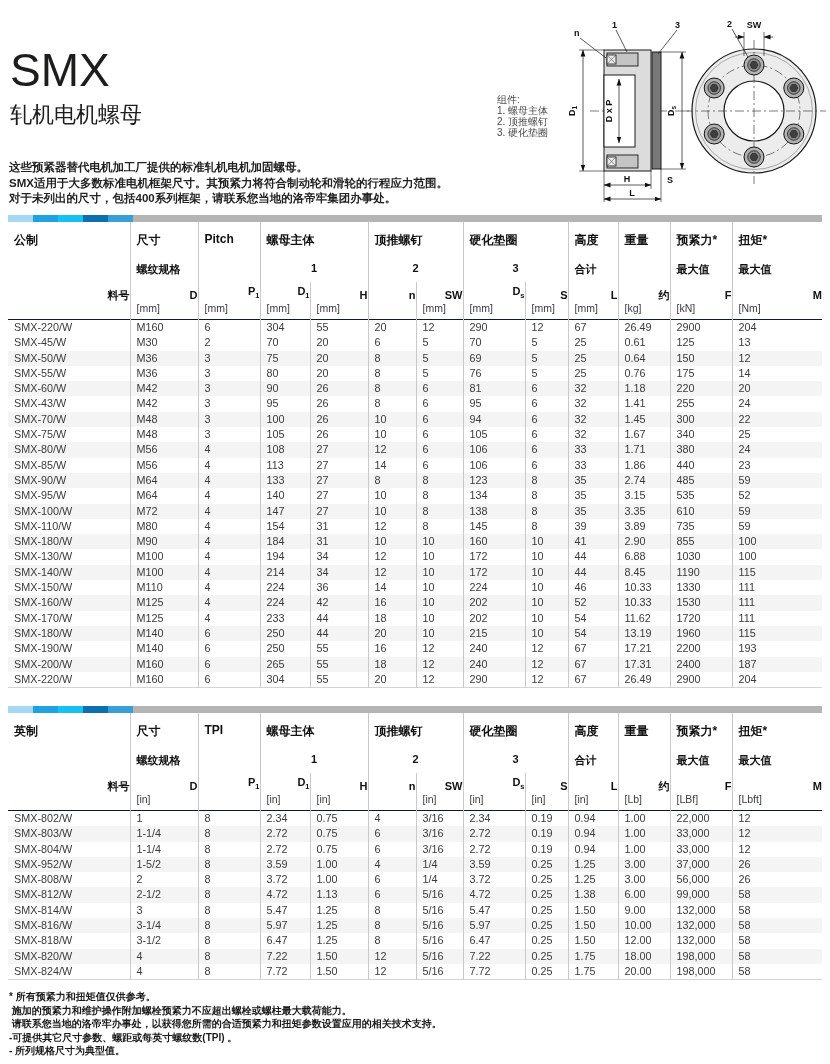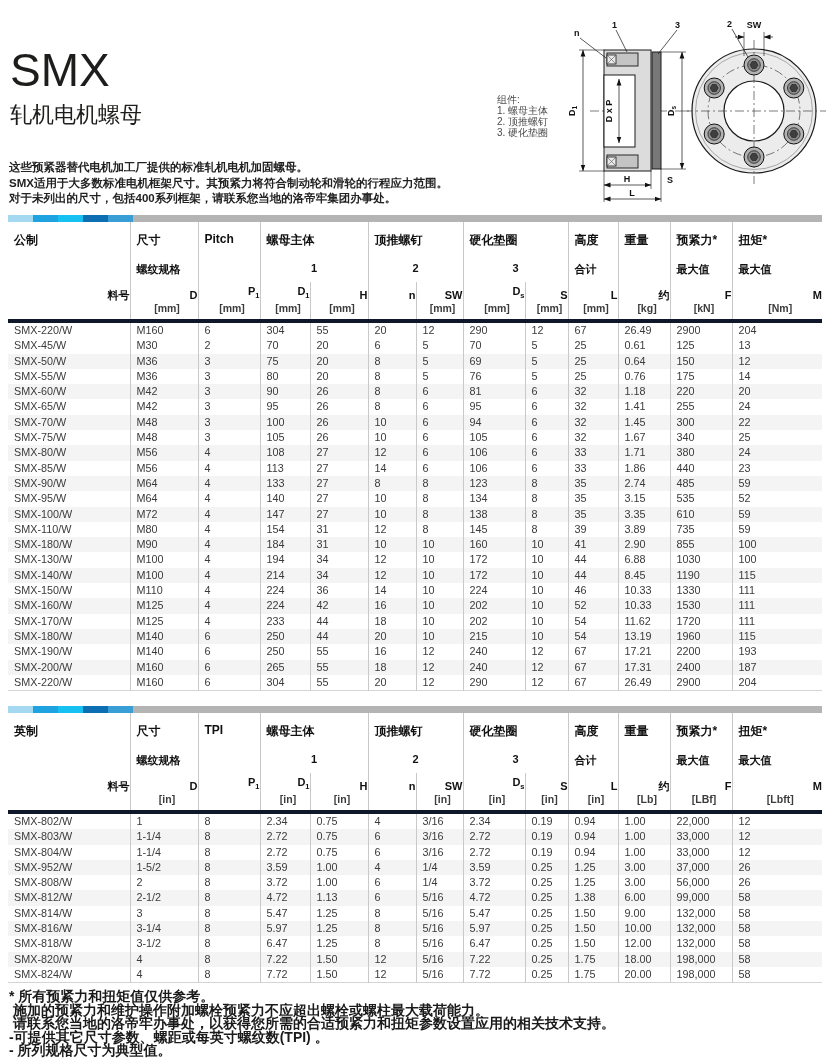--- a/index.html
+++ b/index.html
@@ -26,34 +26,34 @@
   
   .tbl-wrap{position:absolute;left:8px;width:814px;}
   .metric-wrap{top:215px;}
   .imperial-wrap{top:706px;}
   .topbar{display:flex;height:7px;width:100%;}
   .topbar .seg{width:25px;height:100%;}
   .topbar .rest{flex:1;}
   table.spec{border-collapse:collapse;table-layout:fixed;width:814px;border-bottom:1px solid #d4d4d4;}
   table.spec th,table.spec td{padding:0 0 0 6px;text-align:left;font-weight:400;overflow:hidden;white-space:nowrap;}
   table.spec th:not(:first-child),table.spec td:not(:first-child){border-left:1px solid #c9c9c9;}
-  table.spec thead{border-bottom:4px solid #0f172a;}
+  table.spec thead{border-bottom:1px solid #0f172a;}
   tr.grp th{font-size:12px;font-weight:700;vertical-align:top;padding-top:10px;height:30px;color:#111;}
   tr.sub th{font-size:11px;font-weight:700;vertical-align:top;height:20px;color:#111;}
   tr.sub th.gnum{text-align:center;padding-left:0;}
   tr.symrow th{vertical-align:bottom;padding-bottom:4px;height:33px;}
   tr.symrow .sym{font-size:11px;font-weight:700;line-height:13px;color:#111;text-align:right;}
   tr.symrow .sym sub{font-size:7.5px;}
-  tr.symrow .unit{font-size:10.5px;font-weight:700;line-height:13px;color:#3c3c3c;text-align:center;}
+  tr.symrow .unit{font-size:10.5px;font-weight:400;line-height:13px;color:#3c3c3c;}
   table.spec tbody td{font-size:10.8px;line-height:15.3px;height:15.3px;color:#3a3a3a;}
   #metric-body tr:nth-child(odd):not(:first-child){background:#f4f4f4;}
   #imperial-body tr:nth-child(even){background:#f4f4f4;}
 
   
-  .footnotes{position:absolute;left:9px;top:990px;font-size:14px;line-height:13.5px;font-weight:600;color:#1a1a1a;}
+  .footnotes{position:absolute;left:9px;top:990px;font-size:10px;line-height:13.5px;font-weight:600;color:#1a1a1a;}
 </style>
 </head>
 <body>
 
 <div class="page">
 
   <div class="title-block">
     <div class="main-title">SMX</div>
     <div class="sub-title">轧机电机螺母</div>
   </div>
@@ -332,21 +332,21 @@
             <td>8</td>
             <td>6</td>
             <td>81</td>
             <td>6</td>
             <td>32</td>
             <td>1.18</td>
             <td>220</td>
             <td>20</td>
           </tr>
           <tr>
-            <td>SMX-65/W</td>
+            <td>SMX-43/W</td>
             <td>M42</td>
             <td>3</td>
             <td>95</td>
             <td>26</td>
             <td>8</td>
             <td>6</td>
             <td>95</td>
             <td>6</td>
             <td>32</td>
             <td>1.41</td>

